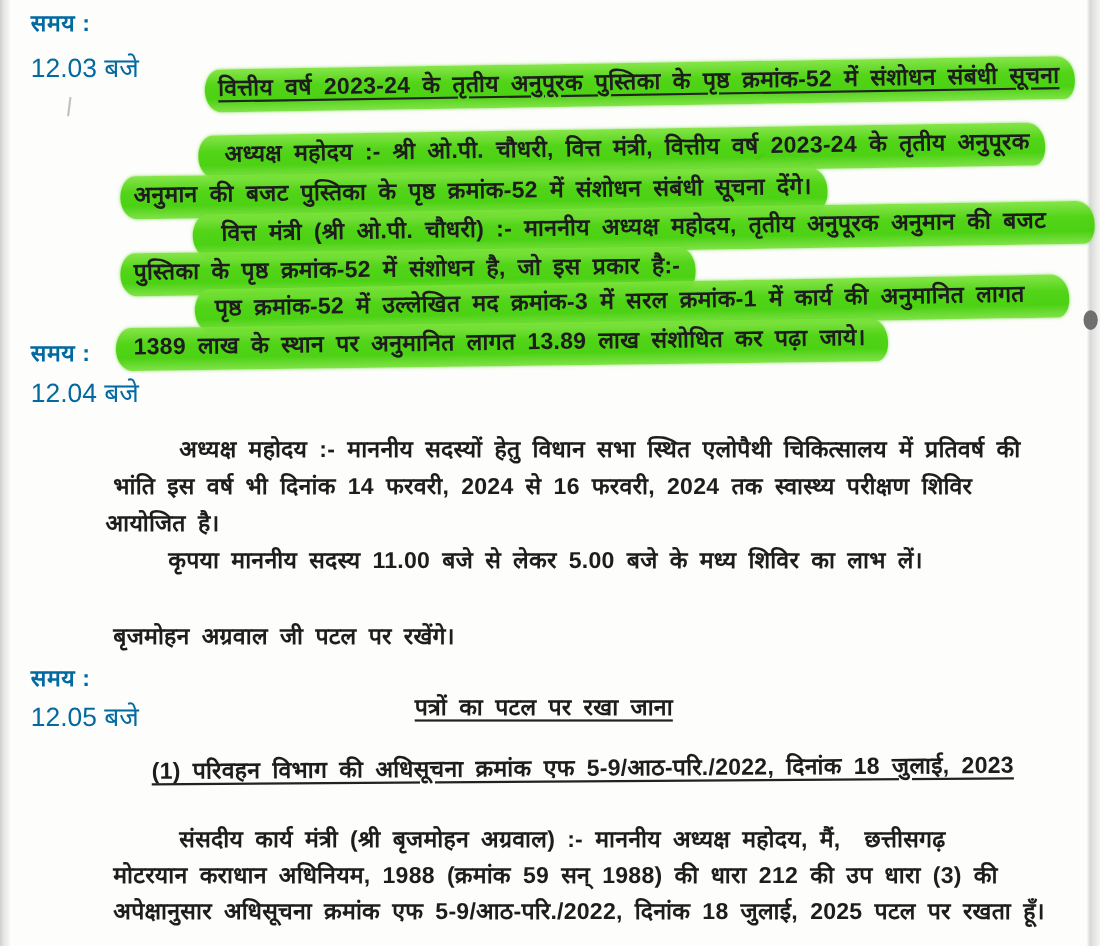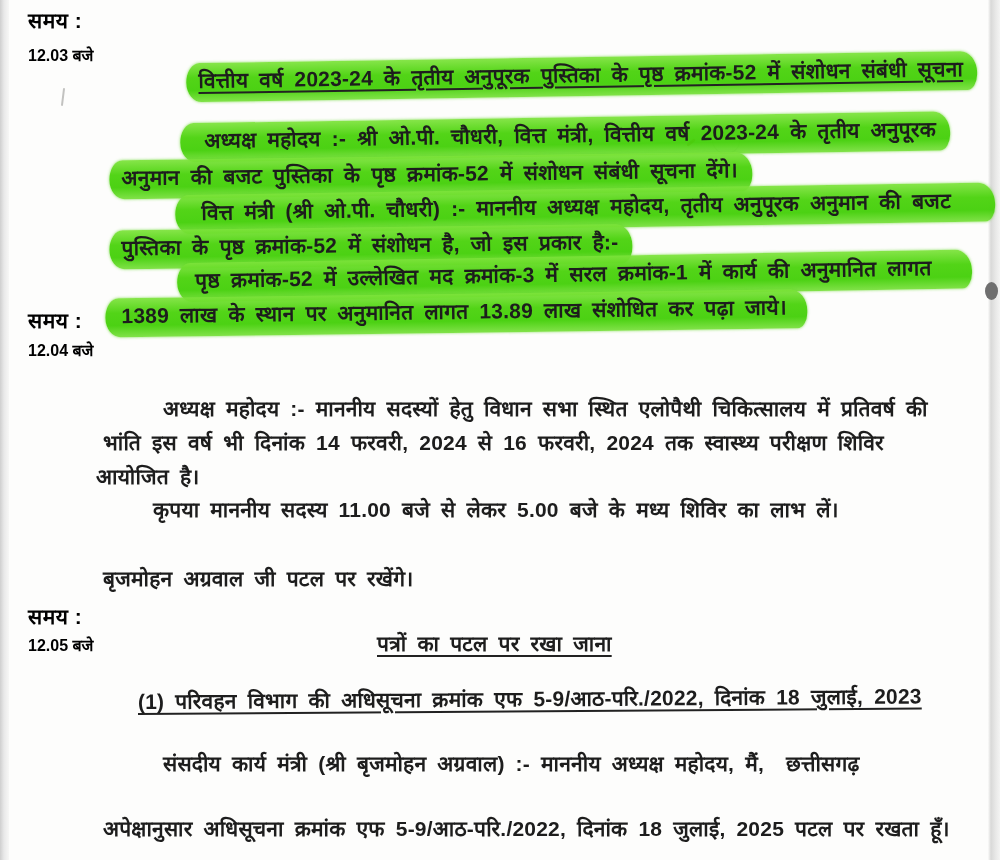--- a/index.html
+++ b/index.html
@@ -14,23 +14,23 @@
   .scan-dot{position:absolute;left:985px;top:282px;width:13px;height:18px;border-radius:50%;
     background:#6f6f6f;filter:blur(.6px);}
   .scan-oval{position:absolute;left:712px;top:127px;width:26px;height:25px;border:1.5px solid #d9d9d7;
     border-radius:50%;transform:rotate(12deg);}
   .scan-tick{position:absolute;left:686px;top:141px;width:10px;height:3px;background:#c9502e;
     transform:rotate(-38deg);border-radius:2px;}
   .scan-mark{position:absolute;left:62px;top:88px;width:2px;height:18px;background:#c2c2c0;
     transform:rotate(7deg);border-radius:2px;}
 
   
-  .t{position:absolute;white-space:pre;color:#000000;}
+  .t{position:absolute;white-space:pre;color:#0369a1;}
   .lbl{font-size:21px;font-weight:700;letter-spacing:.5px;}
-  .val{font-size:16px;font-weight:700;}
+  .val{font-size:24px;font-weight:400;}
   .line{position:absolute;white-space:pre;font-size:21px;font-weight:600;color:#1d1d1d;
     line-height:30px;letter-spacing:.2px;word-spacing:5px;}
   .b{font-weight:700;}
   .u{text-decoration:underline;text-decoration-thickness:2.2px;text-underline-offset:4px;
     text-decoration-color:#222;}
 
   
   .hl{display:inline-block;padding:3px 14px 6px 12px;
     background:linear-gradient(180deg,rgba(124,227,58,.92) 0%,rgba(77,211,16,.97) 38%,
       rgba(70,208,12,.97) 70%,rgba(112,222,48,.88) 100%);
@@ -87,14 +87,15 @@
   <div class="line" style="left:103px;top:564px">बृजमोहन अग्रवाल जी पटल पर रखेंगे।</div>
 
   <div class="t lbl" style="left:28px;top:602px">समय :</div>
   <div class="t val" style="left:28px;top:634px">12.05 बजे</div>
 
   <div class="line b u" style="left:377px;top:629px">पत्रों का पटल पर रखा जाना</div>
 
   <div class="line b u" style="left:138px;top:687px;transform:rotate(-0.4deg);transform-origin:left bottom">(1) परिवहन विभाग की अधिसूचना क्रमांक एफ 5-9/आठ-परि./2022, दिनांक 18 जुलाई, 2023</div>
 
   <div class="line" style="left:163px;top:749px">संसदीय कार्य मंत्री (श्री बृजमोहन अग्रवाल) :- माननीय अध्यक्ष महोदय, मैं,  छत्तीसगढ़</div>
+  <div class="line" style="left:103px;top:782px">मोटरयान कराधान अधिनियम, 1988 (क्रमांक 59 सन् 1988) की धारा 212 की उप धारा (3) की</div>
   <div class="line" style="left:103px;top:814px">अपेक्षानुसार अधिसूचना क्रमांक एफ 5-9/आठ-परि./2022, दिनांक 18 जुलाई, 2025 पटल पर रखता हूँ।</div>
 </div>
 
 </body></html>

